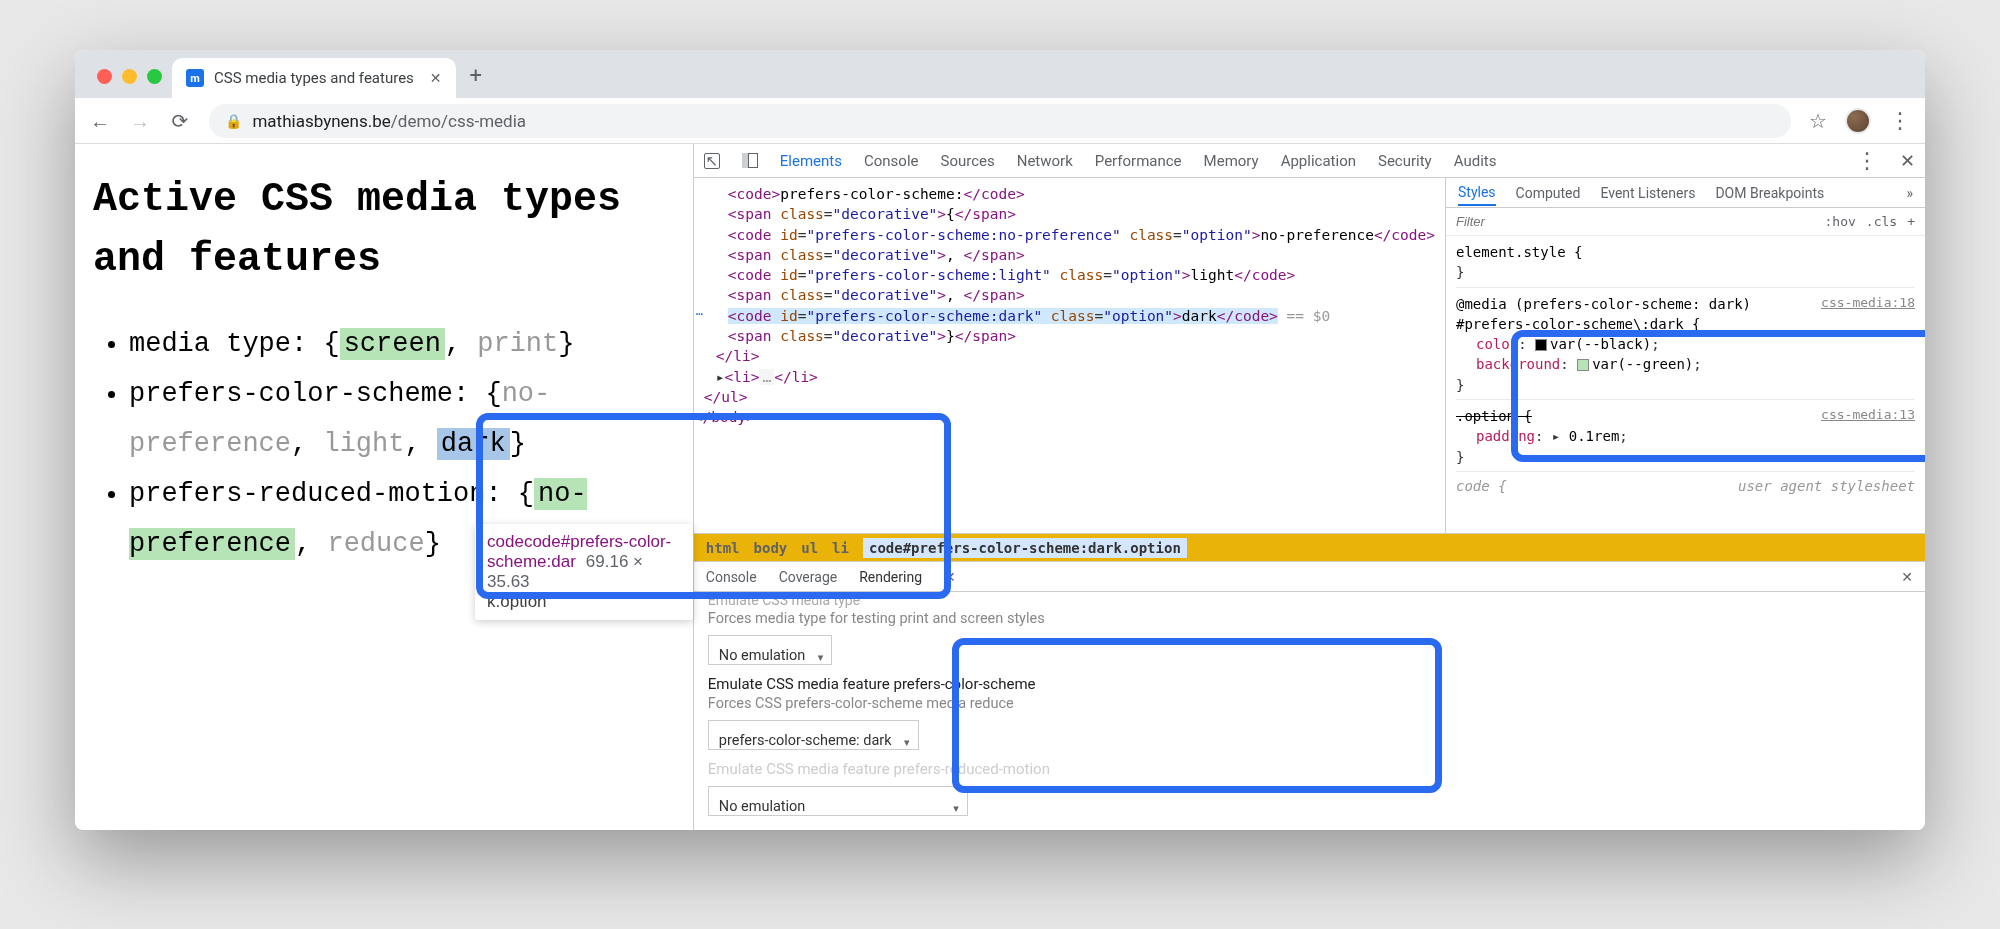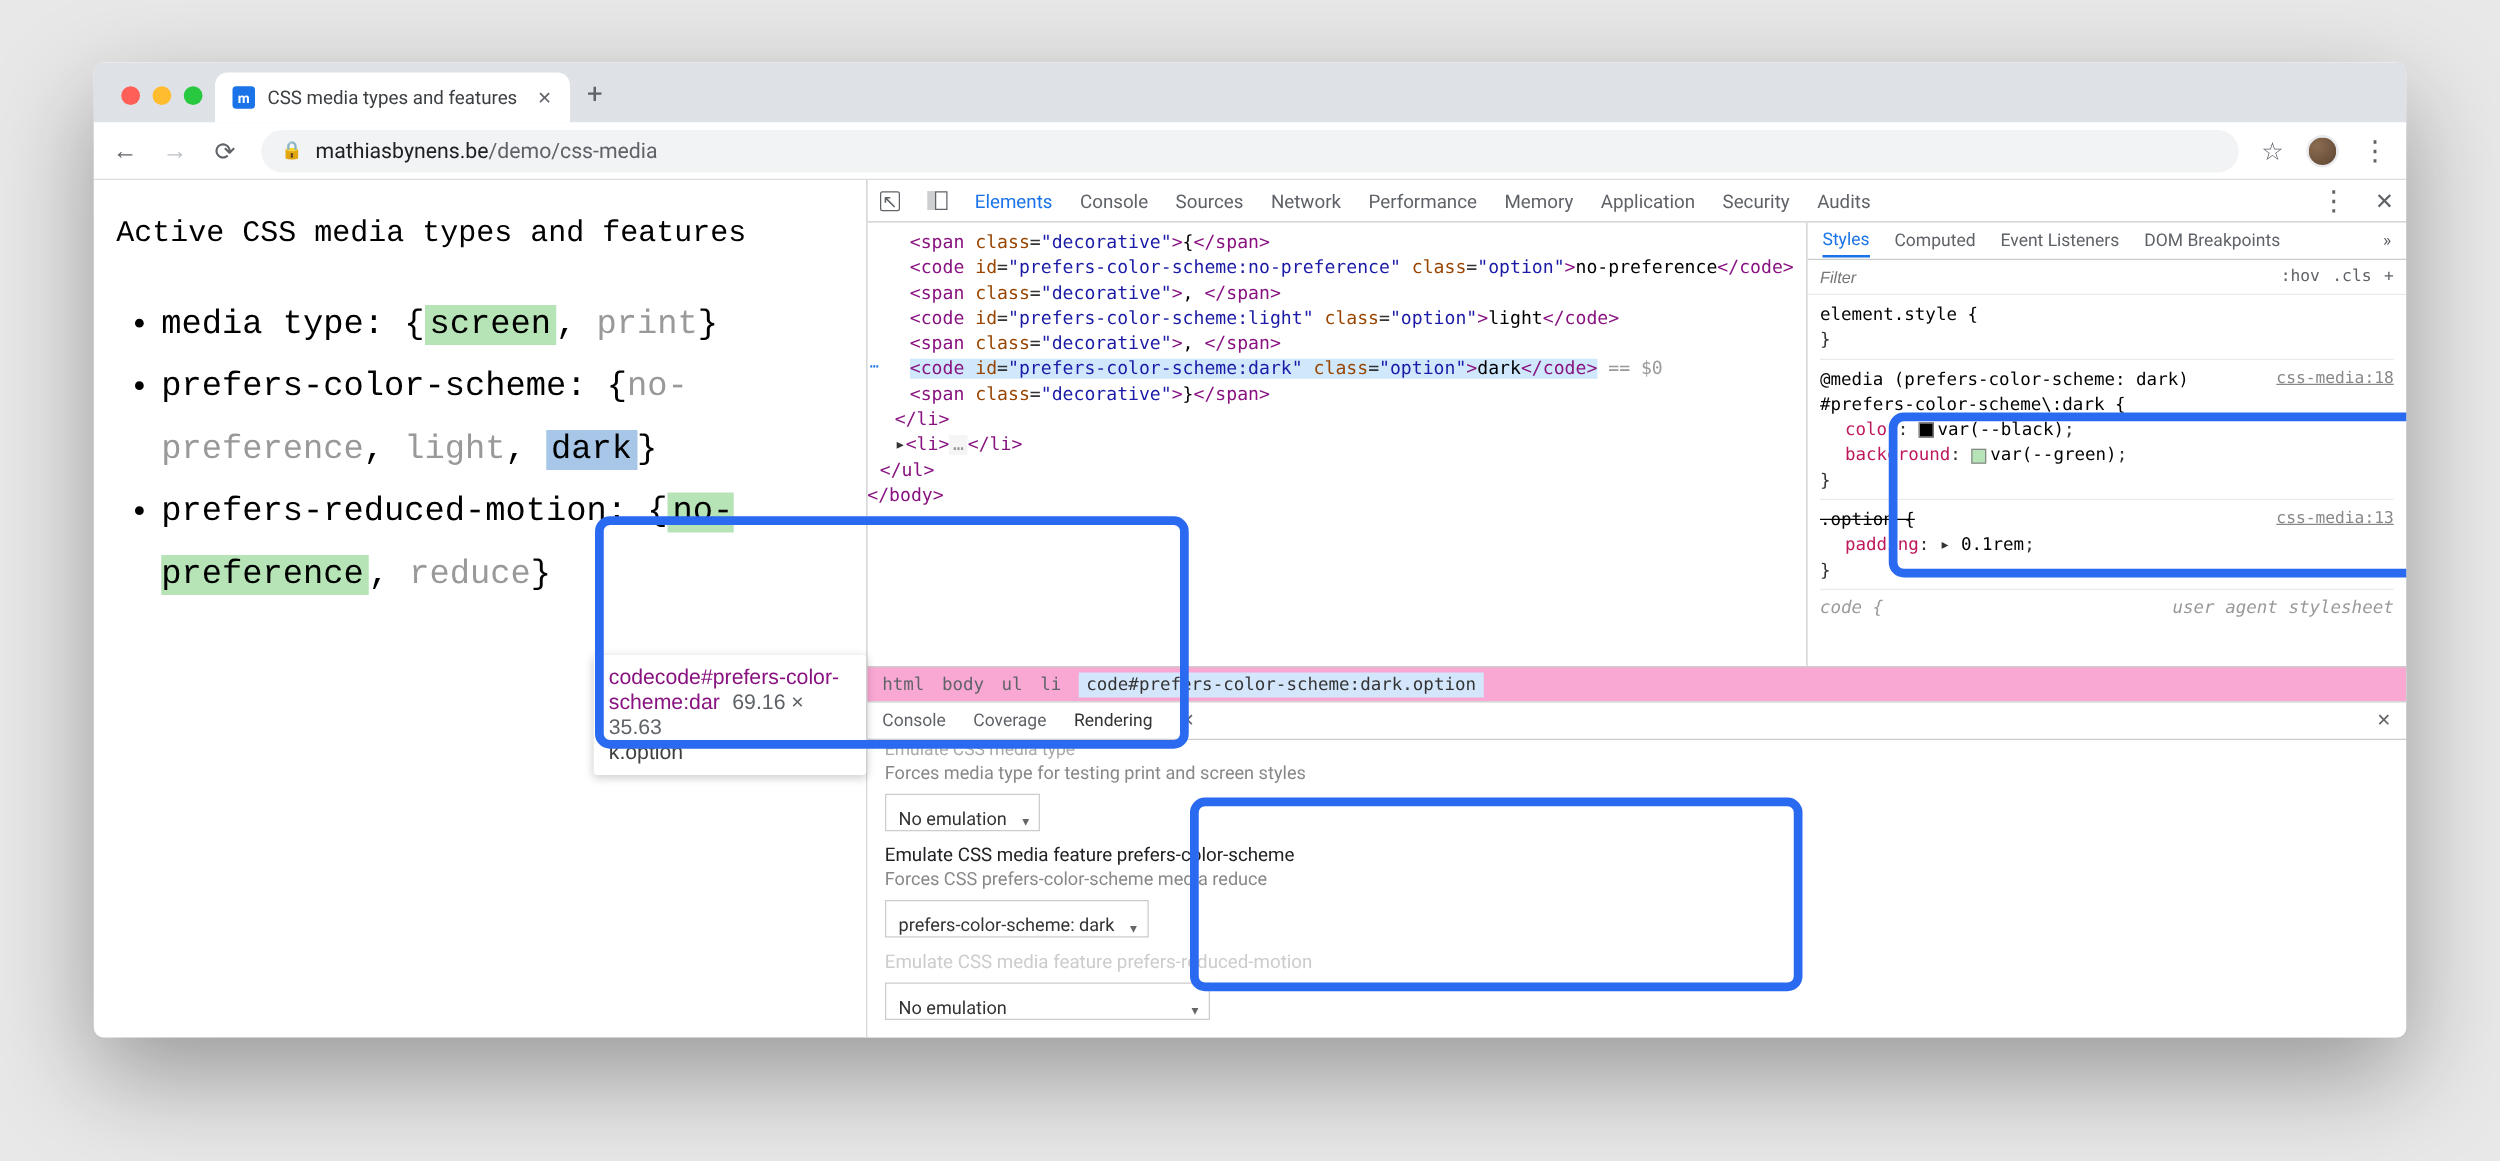--- a/index.html
+++ b/index.html
@@ -31,21 +31,21 @@
 .addr .host { color: #202124; }
 .star { color: #5f6368; font-size: 20px; }
 .avatar { width: 26px; height: 26px; border-radius: 50%; background: radial-gradient(circle at 30% 30%, #8c6d52, #5c4330); border: 2px solid #e8eaed; }
 .menu3 { font-size: 22px; color: #5f6368; }
 
 
 .content { flex:1; display: flex; overflow: hidden; }
 
 
 .page { width: 780px; padding: 26px 18px; font-family: "Courier New", Courier, monospace; color: #000; position: relative; }
-.page h1 { font-size: 24px; font-weight: normal; line-height: 1.5; }
+.page h1 { font-size: 40px; font-weight: bold; line-height: 1.5; }
 .page ul { list-style: disc; margin: 30px 0 0 36px; font-size: 27px; line-height: 1.85; }
 .opt-active { background: #b7e4b7; padding: 1px 4px; }
 .opt-dark { background: #a8c7e8; padding: 1px 4px; }
 .gray { color: #999; }
 
 .tooltip { position: absolute; top: 380px; left: 400px; background: #fff; padding: 8px 12px; font-family: -apple-system, sans-serif; font-size: 17px; box-shadow: 0 2px 8px rgba(0,0,0,0.2); border-radius: 3px; z-index: 10; }
 .tooltip .sel { color: #881280; } .tooltip .cls { color: #1a1aa6; } .tooltip .dim { color: #5f6368; margin-left: 10px; }
 
 
 .devtools { flex:1; display: flex; flex-direction: column; border-left: 1px solid #ccc; font-size: 14px; color: #333; background:#fff; }
@@ -83,21 +83,21 @@
 .filter-row .ctl { font-family: Menlo, monospace; }
 .css-body { flex:1; padding: 4px 10px; font-family: Menlo, Consolas, monospace; font-size: 14px; line-height: 1.45; overflow:hidden; }
 .css-body .sel { color: #000; } .css-body .prop { color: #be185d; } .css-body .vv { color: #000; }
 .css-body a { color: #888; text-decoration: underline; float:right; font-size:13px; }
 .css-body .strike { text-decoration: line-through; }
 .css-body .sw { display:inline-block;width:12px;height:12px;border:1px solid #888;vertical-align:middle;margin-right:3px; }
 .css-body .sw.black{background:#000;} .css-body .sw.green{background:#b7e4b7;} .css-body .sw.gray{background:#999;}
 .css-rule { border-bottom: 1px solid #e8eaed; padding: 2px 0 4px; margin-bottom:4px; }
 
 
-.crumb { height: 28px; border-top: 1px solid #ccc; display: flex; align-items: center; padding: 0 12px; gap: 14px; font-size: 14px; color: #5f6368; font-family: Menlo, monospace; background:#f9a8d4;}
+.crumb { height: 28px; border-top: 1px solid #ccc; display: flex; align-items: center; padding: 0 12px; gap: 14px; font-size: 14px; color: #5f6368; font-family: Menlo, monospace; background:#eab308;font-weight:bold;}
 .crumb .cur { background: #d4e6fc; padding: 2px 6px; color:#333; }
 
 
 .drawer { border-top: 1px solid #ccc; background: #fff; }
 .drawer-tabs { height: 30px; display: flex; align-items: center; gap: 22px; padding: 0 12px; font-size: 14px; color: #5f6368; border-bottom: 1px solid #ccc; }
 .drawer-tabs .active { color: #333; }
 .drawer-tabs .dclose { font-size: 14px; }
 .drawer-tabs .spacer { flex:1; }
 .drawer-body { padding: 4px 14px 14px; font-size: 15px; color: #333; }
 .section-title { color: #202124; margin-top: 10px; }
@@ -184,20 +184,21 @@
         <span class="dt-tab">Security</span>
         <span class="dt-tab">Audits</span>
         <span class="spacer"></span>
         <span class="menu3">⋮</span>
         <span class="dt-close">✕</span>
       </div>
 
       <div class="dt-main">
 
         <div class="tree tree-wrap">
+          <div class="line pad2"><span class="tag">&lt;code&gt;</span><span class="txt">prefers-color-scheme:</span><span class="tag">&lt;/code&gt;</span></div>
           <div class="line pad2"><span class="tag">&lt;span</span> <span class="attr">class</span>=<span class="val">"decorative"</span><span class="tag">&gt;</span><span class="txt">{</span><span class="tag">&lt;/span&gt;</span></div>
           <div class="line pad2"><span class="tag">&lt;code</span> <span class="attr">id</span>=<span class="val">"prefers-color-scheme:no-preference"</span> <span class="attr">class</span>=<span class="val">"option"</span><span class="tag">&gt;</span><span class="txt">no-preference</span><span class="tag">&lt;/code&gt;</span></div>
           <div class="line pad2"><span class="tag">&lt;span</span> <span class="attr">class</span>=<span class="val">"decorative"</span><span class="tag">&gt;</span><span class="txt">, </span><span class="tag">&lt;/span&gt;</span></div>
           <div class="line pad2"><span class="tag">&lt;code</span> <span class="attr">id</span>=<span class="val">"prefers-color-scheme:light"</span> <span class="attr">class</span>=<span class="val">"option"</span><span class="tag">&gt;</span><span class="txt">light</span><span class="tag">&lt;/code&gt;</span></div>
           <div class="line pad2"><span class="tag">&lt;span</span> <span class="attr">class</span>=<span class="val">"decorative"</span><span class="tag">&gt;</span><span class="txt">, </span><span class="tag">&lt;/span&gt;</span></div>
           <div class="line pad2" style="position:relative"><span class="dots-gutter" style="left:-8px">⋯</span><span class="hl"><span class="tag">&lt;code</span> <span class="attr">id</span>=<span class="val">"prefers-color-scheme:dark"</span> <span class="attr">class</span>=<span class="val">"option"</span><span class="tag">&gt;</span><span class="txt">dark</span><span class="tag">&lt;/code&gt;</span></span><span class="eq0"> == $0</span></div>
           <div class="line pad2"><span class="tag">&lt;span</span> <span class="attr">class</span>=<span class="val">"decorative"</span><span class="tag">&gt;</span><span class="txt">}</span><span class="tag">&lt;/span&gt;</span></div>
           <div class="line pad1"><span class="tag">&lt;/li&gt;</span></div>
           <div class="line pad1">▸<span class="tag">&lt;li&gt;</span><span class="ellipsis">…</span><span class="tag">&lt;/li&gt;</span></div>
           <div class="line"><span class="tag">&lt;/ul&gt;</span></div>

